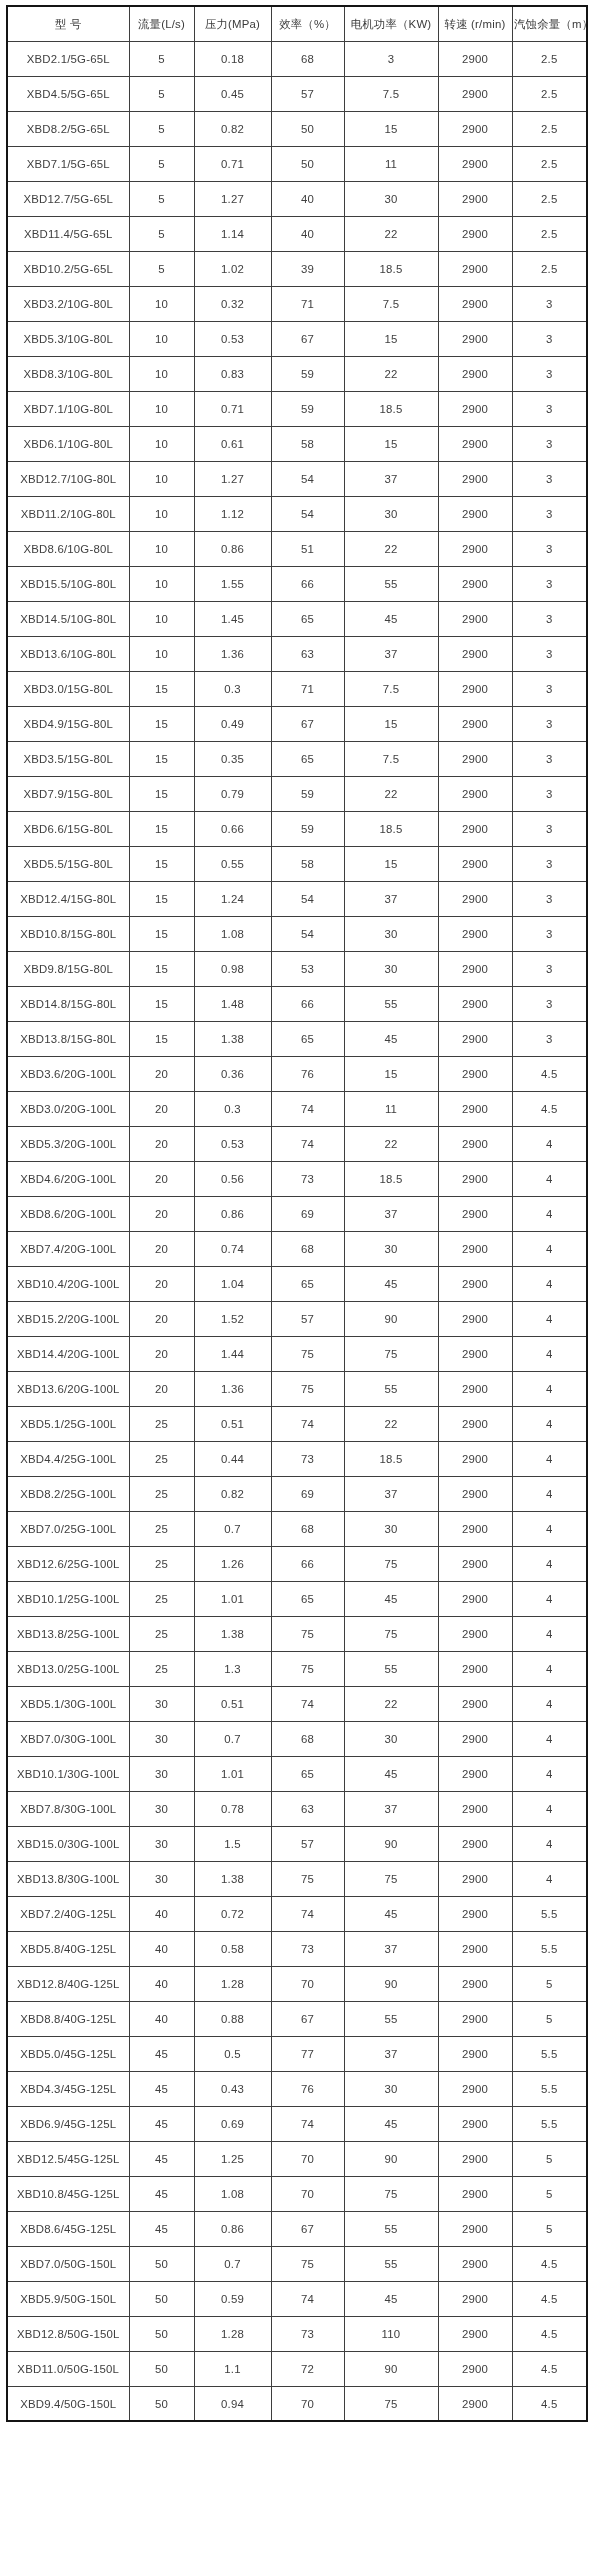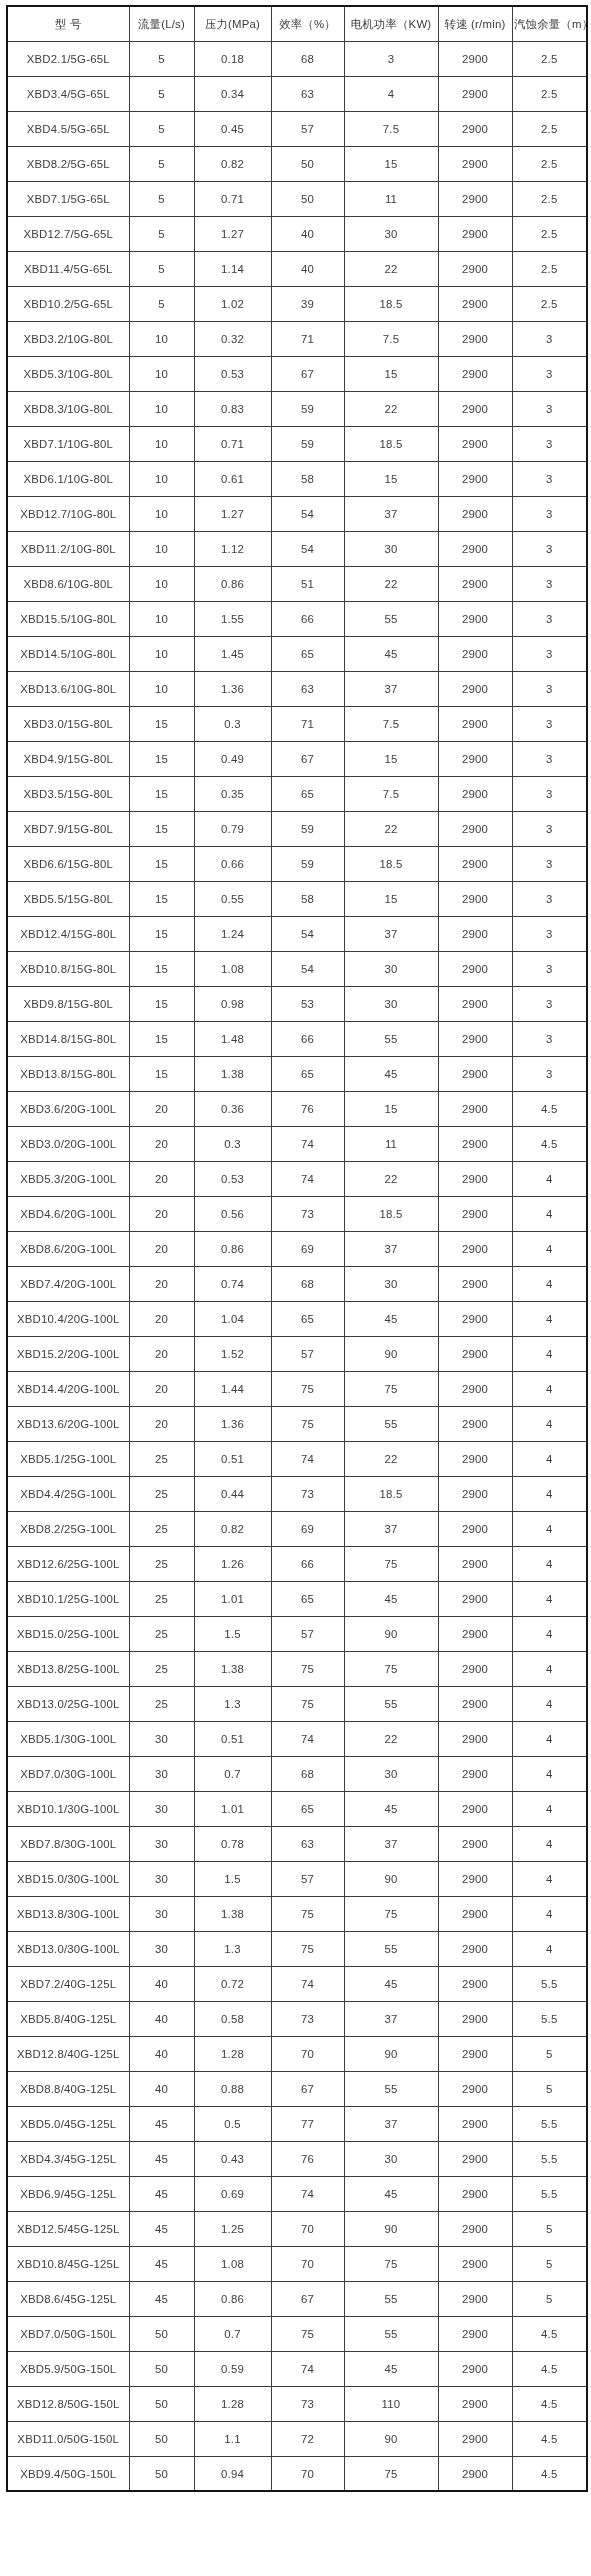--- a/index.html
+++ b/index.html
@@ -77,29 +77,20 @@
         <tr>
           <td>XBD2.1/5G-65L</td>
           <td>5</td>
           <td>0.18</td>
           <td>68</td>
           <td>3</td>
           <td>2900</td>
           <td>2.5</td>
         </tr>
         <tr>
-          <td>XBD3.4/5G-65L</td>
-          <td>5</td>
-          <td>0.34</td>
-          <td>63</td>
-          <td>4</td>
-          <td>2900</td>
-          <td>2.5</td>
-        </tr>
-        <tr>
           <td>XBD4.5/5G-65L</td>
           <td>5</td>
           <td>0.45</td>
           <td>57</td>
           <td>7.5</td>
           <td>2900</td>
           <td>2.5</td>
         </tr>
         <tr>
           <td>XBD8.2/5G-65L</td>
@@ -455,124 +446,115 @@
         <tr>
           <td>XBD8.2/25G-100L</td>
           <td>25</td>
           <td>0.82</td>
           <td>69</td>
           <td>37</td>
           <td>2900</td>
           <td>4</td>
         </tr>
         <tr>
+          <td>XBD7.0/25G-100L</td>
+          <td>25</td>
+          <td>0.7</td>
+          <td>68</td>
+          <td>30</td>
+          <td>2900</td>
+          <td>4</td>
+        </tr>
+        <tr>
           <td>XBD12.6/25G-100L</td>
           <td>25</td>
           <td>1.26</td>
           <td>66</td>
           <td>75</td>
           <td>2900</td>
           <td>4</td>
         </tr>
         <tr>
           <td>XBD10.1/25G-100L</td>
           <td>25</td>
           <td>1.01</td>
           <td>65</td>
           <td>45</td>
           <td>2900</td>
           <td>4</td>
         </tr>
         <tr>
-          <td>XBD15.0/25G-100L</td>
-          <td>25</td>
+          <td>XBD13.8/25G-100L</td>
+          <td>25</td>
+          <td>1.38</td>
+          <td>75</td>
+          <td>75</td>
+          <td>2900</td>
+          <td>4</td>
+        </tr>
+        <tr>
+          <td>XBD13.0/25G-100L</td>
+          <td>25</td>
+          <td>1.3</td>
+          <td>75</td>
+          <td>55</td>
+          <td>2900</td>
+          <td>4</td>
+        </tr>
+        <tr>
+          <td>XBD5.1/30G-100L</td>
+          <td>30</td>
+          <td>0.51</td>
+          <td>74</td>
+          <td>22</td>
+          <td>2900</td>
+          <td>4</td>
+        </tr>
+        <tr>
+          <td>XBD7.0/30G-100L</td>
+          <td>30</td>
+          <td>0.7</td>
+          <td>68</td>
+          <td>30</td>
+          <td>2900</td>
+          <td>4</td>
+        </tr>
+        <tr>
+          <td>XBD10.1/30G-100L</td>
+          <td>30</td>
+          <td>1.01</td>
+          <td>65</td>
+          <td>45</td>
+          <td>2900</td>
+          <td>4</td>
+        </tr>
+        <tr>
+          <td>XBD7.8/30G-100L</td>
+          <td>30</td>
+          <td>0.78</td>
+          <td>63</td>
+          <td>37</td>
+          <td>2900</td>
+          <td>4</td>
+        </tr>
+        <tr>
+          <td>XBD15.0/30G-100L</td>
+          <td>30</td>
           <td>1.5</td>
           <td>57</td>
           <td>90</td>
           <td>2900</td>
           <td>4</td>
         </tr>
         <tr>
-          <td>XBD13.8/25G-100L</td>
-          <td>25</td>
+          <td>XBD13.8/30G-100L</td>
+          <td>30</td>
           <td>1.38</td>
           <td>75</td>
           <td>75</td>
-          <td>2900</td>
-          <td>4</td>
-        </tr>
-        <tr>
-          <td>XBD13.0/25G-100L</td>
-          <td>25</td>
-          <td>1.3</td>
-          <td>75</td>
-          <td>55</td>
-          <td>2900</td>
-          <td>4</td>
-        </tr>
-        <tr>
-          <td>XBD5.1/30G-100L</td>
-          <td>30</td>
-          <td>0.51</td>
-          <td>74</td>
-          <td>22</td>
-          <td>2900</td>
-          <td>4</td>
-        </tr>
-        <tr>
-          <td>XBD7.0/30G-100L</td>
-          <td>30</td>
-          <td>0.7</td>
-          <td>68</td>
-          <td>30</td>
-          <td>2900</td>
-          <td>4</td>
-        </tr>
-        <tr>
-          <td>XBD10.1/30G-100L</td>
-          <td>30</td>
-          <td>1.01</td>
-          <td>65</td>
-          <td>45</td>
-          <td>2900</td>
-          <td>4</td>
-        </tr>
-        <tr>
-          <td>XBD7.8/30G-100L</td>
-          <td>30</td>
-          <td>0.78</td>
-          <td>63</td>
-          <td>37</td>
-          <td>2900</td>
-          <td>4</td>
-        </tr>
-        <tr>
-          <td>XBD15.0/30G-100L</td>
-          <td>30</td>
-          <td>1.5</td>
-          <td>57</td>
-          <td>90</td>
-          <td>2900</td>
-          <td>4</td>
-        </tr>
-        <tr>
-          <td>XBD13.8/30G-100L</td>
-          <td>30</td>
-          <td>1.38</td>
-          <td>75</td>
-          <td>75</td>
-          <td>2900</td>
-          <td>4</td>
-        </tr>
-        <tr>
-          <td>XBD13.0/30G-100L</td>
-          <td>30</td>
-          <td>1.3</td>
-          <td>75</td>
-          <td>55</td>
           <td>2900</td>
           <td>4</td>
         </tr>
         <tr>
           <td>XBD7.2/40G-125L</td>
           <td>40</td>
           <td>0.72</td>
           <td>74</td>
           <td>45</td>
           <td>2900</td>

